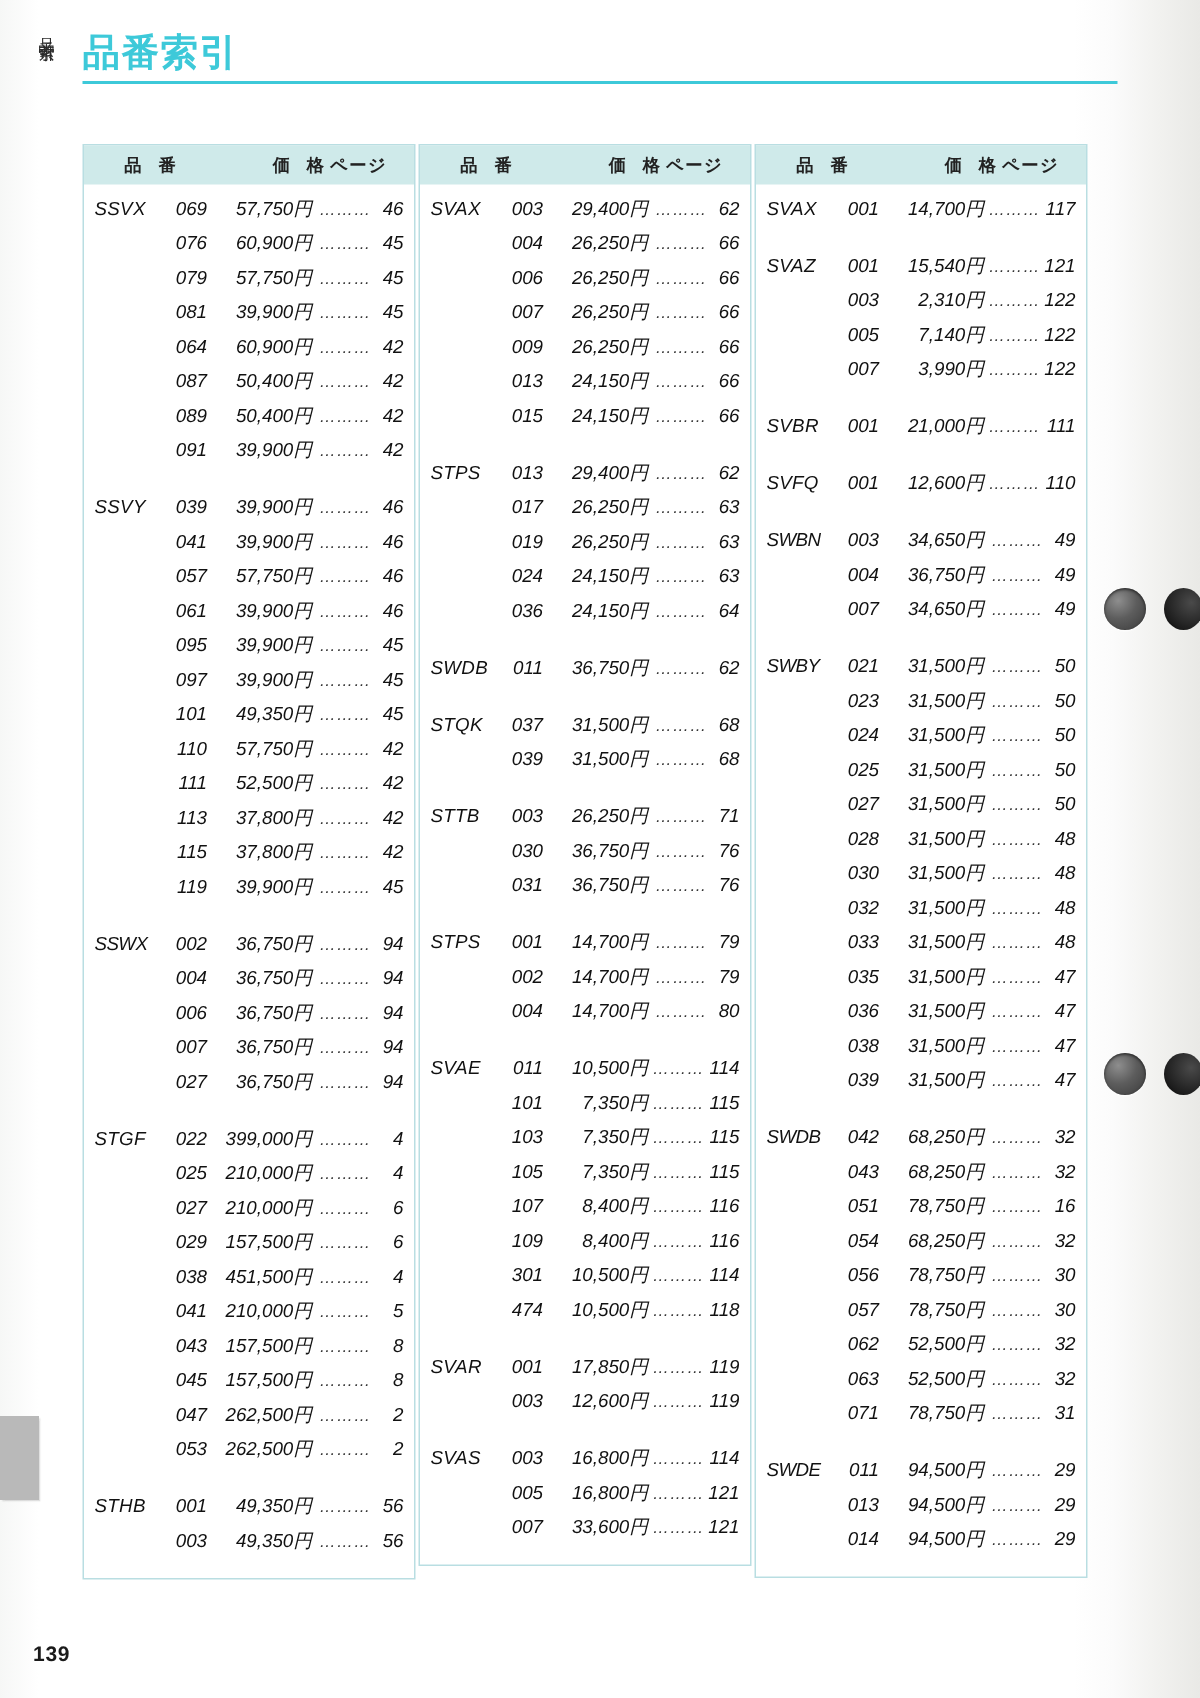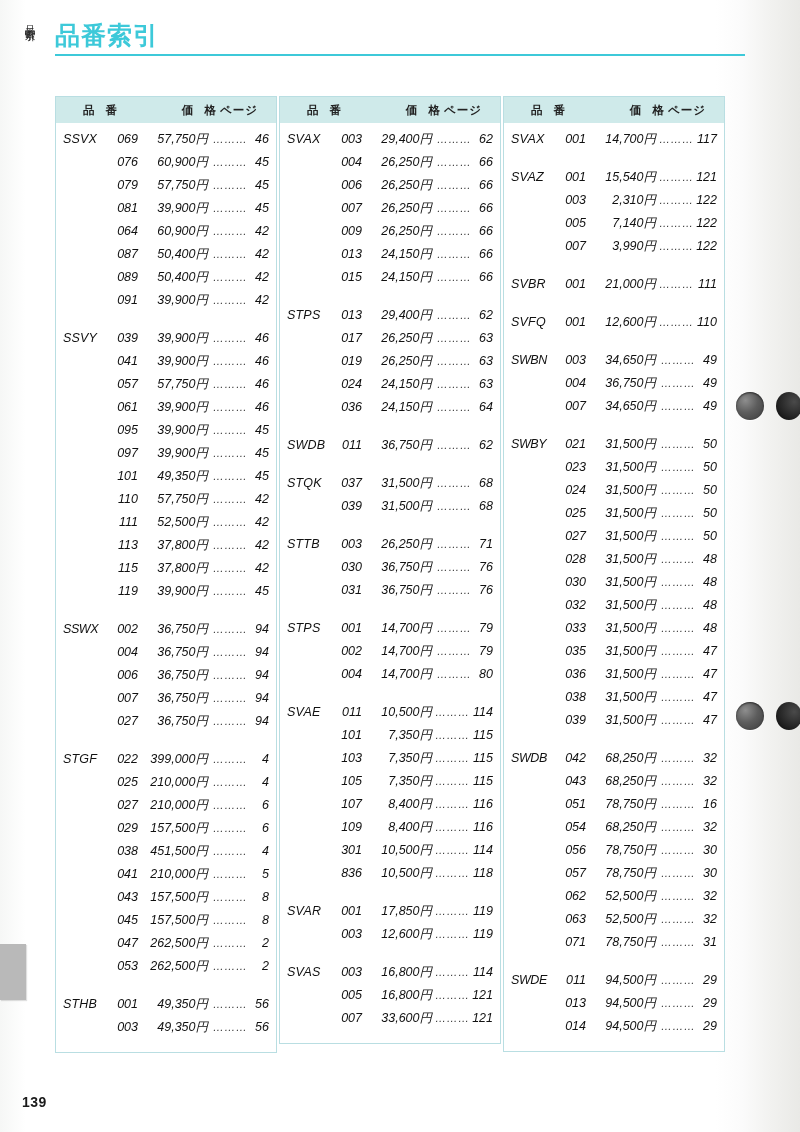--- a/index.html
+++ b/index.html
@@ -682,21 +682,21 @@
         </div>
         <div class="row">
           <div class="c-series"></div>
           <div class="c-num">301</div>
           <div class="c-price">10,500円</div>
           <div class="c-dots">………</div>
           <div class="c-page wide">114</div>
         </div>
         <div class="row">
           <div class="c-series"></div>
-          <div class="c-num">836</div>
+          <div class="c-num">474</div>
           <div class="c-price">10,500円</div>
           <div class="c-dots">………</div>
           <div class="c-page wide">118</div>
         </div>
         <div class="row spacer"></div>
         <div class="row">
           <div class="c-series">SVAR</div>
           <div class="c-num">001</div>
           <div class="c-price">17,850円</div>
           <div class="c-dots">………</div>

